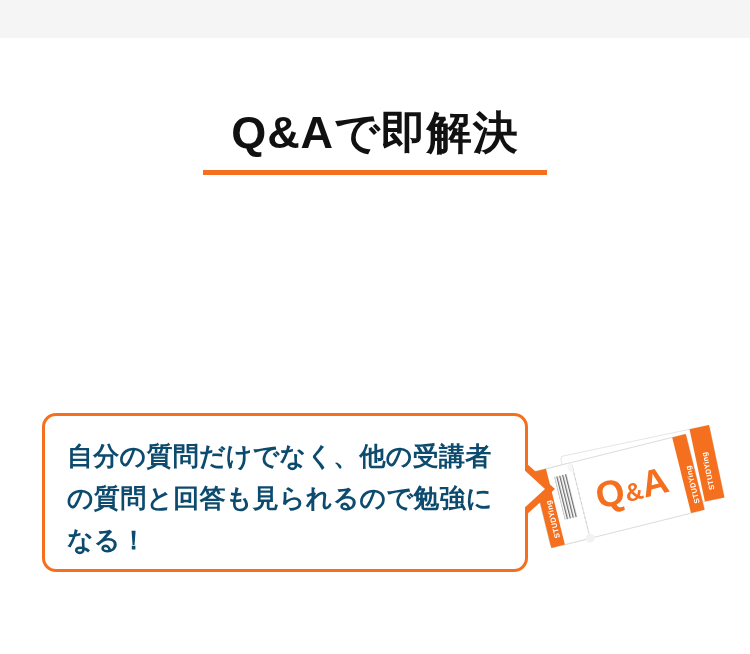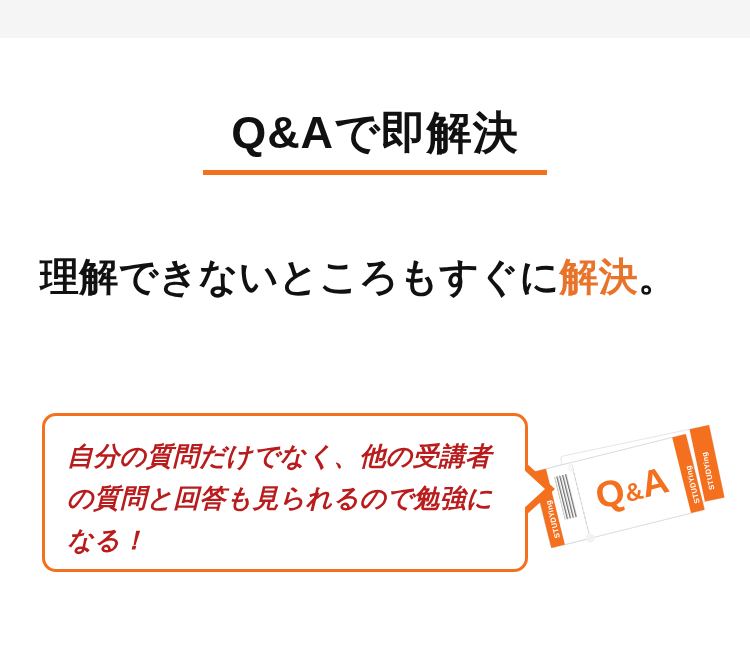--- a/index.html
+++ b/index.html
@@ -79,24 +79,23 @@
     background: #ffffff;
     z-index: 3;
   }
   .bubble-text {
     position: absolute;
     left: 22px;
     top: 19px;
     width: 444px;
     font-size: 26px;
     font-weight: 700;
-    color: #b91c1c;
+    color: #0c4a6e;
     line-height: 1.62;
     letter-spacing: 0.01em;
-    font-style: italic;
   }
   
   .bubble-tail-outer,
   .bubble-tail-inner {
     position: absolute;
     width: 0;
     height: 0;
     z-index: 4;
   }
   .bubble-tail-outer {
@@ -145,21 +144,20 @@
 <body>
 
 <div class="top-band"></div>
 
 <div class="heading-wrap">
   <h1 class="heading-title">Q&amp;Aで即解決</h1>
   <div class="heading-rule"></div>
 </div>
 
 <div class="lead">
-  <span class="lead-line"><span>理解できないところもすぐに</span><span class="hl">解決</span><span>。</span></span>
 </div>
 
 <div class="bubble">
   <div class="bubble-text">自分の質問だけでなく、他の受講者の質問と回答も見られるので勉強になる！</div>
 </div>
 <div class="bubble-tail-outer"></div>
 <div class="bubble-tail-inner"></div>
 
 <div class="ticket-art">
   <svg width="216" height="185" viewBox="0 0 216 185" xmlns="http://www.w3.org/2000/svg">

